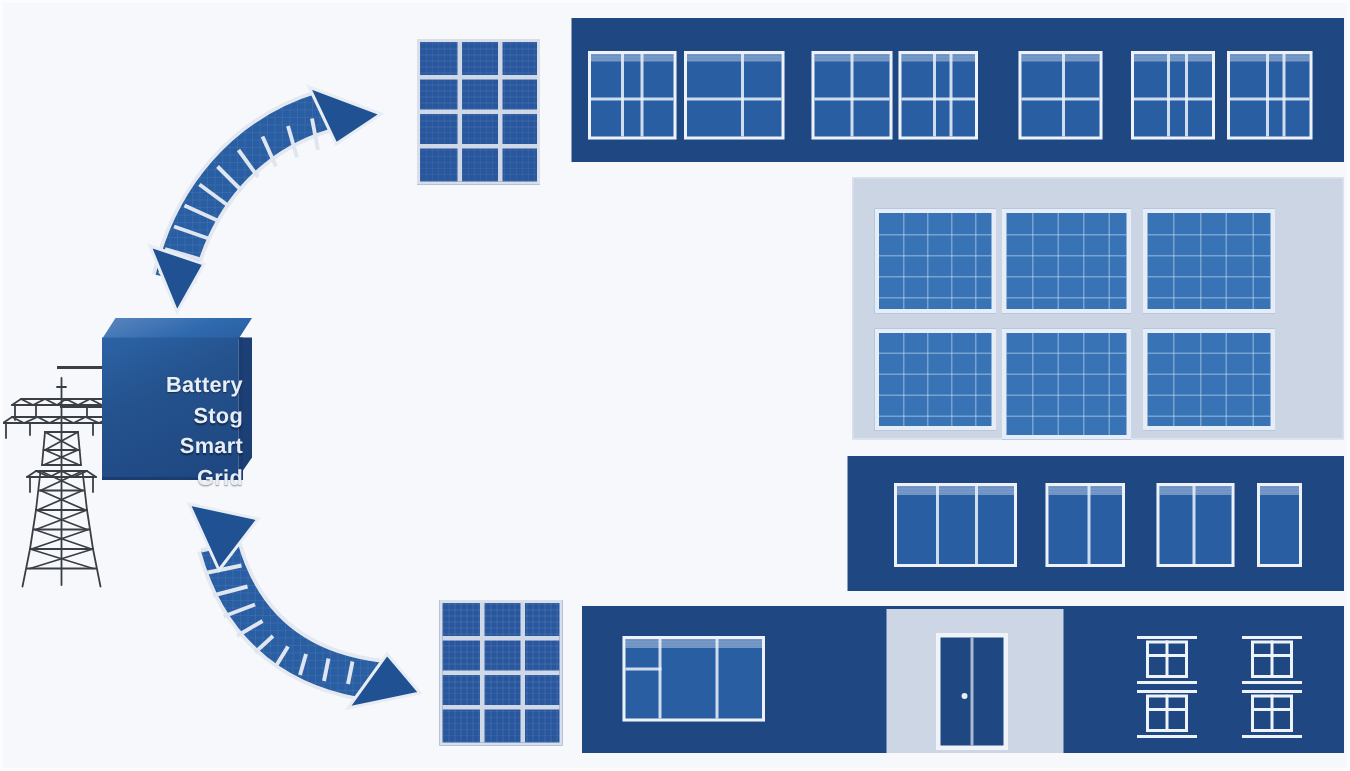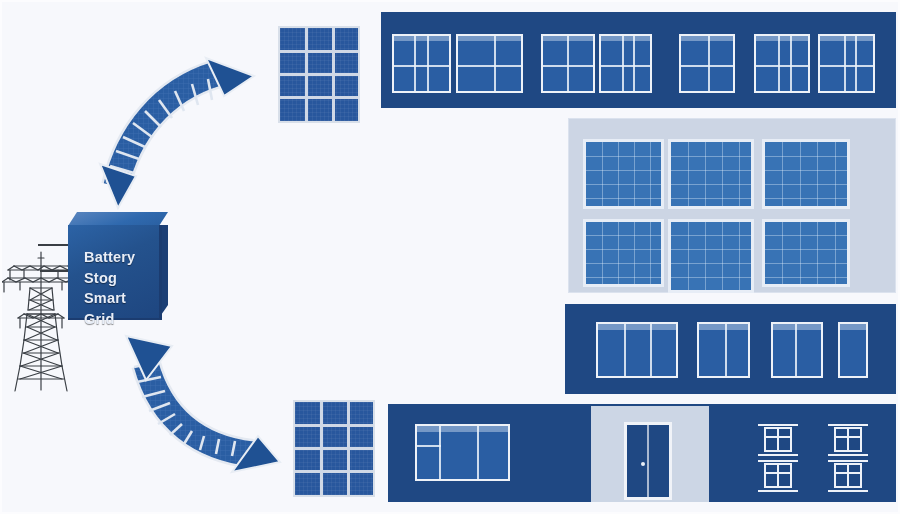--- a/index.html
+++ b/index.html
@@ -51,23 +51,23 @@
   }
   #battery-box .side-face {
     position: absolute;
     left: 91px; top: 13px;
     width: 9px; height: 93px;
     background: #1c3f75;
     clip-path: polygon(0 0, 100% -14%, 100% 86%, 0 100%);
   }
   #battery-label {
     position: absolute;
-    left: 16px; top: 22px;
+    left: 0; top: 22px;
     width: 94px;
-    text-align: left;
+    text-align: right;
     color: #e8eef8;
     font-size: 14.5px;
     font-weight: bold;
     line-height: 20.5px;
     letter-spacing: 0.2px;
     text-shadow: 0 1px 1px rgba(0,0,0,0.45);
     white-space: pre-line;
   }
 
   

